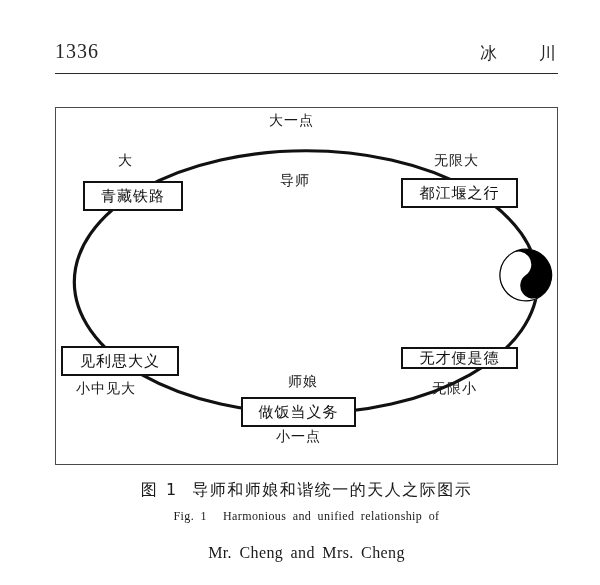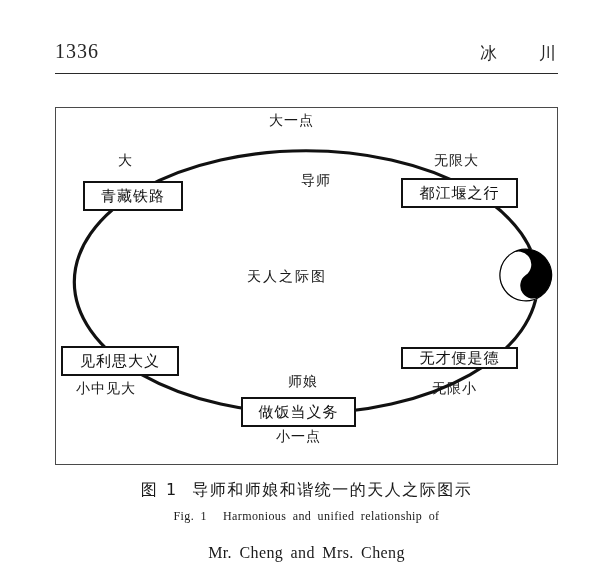--- a/index.html
+++ b/index.html
@@ -108,21 +108,21 @@
   #box-qingzang  { left: 27px;  top: 73px;  width: 100px; height: 30px; }
   #box-heihe     { left: 195px; top: 30px;  width: 90px;  height: 30px; }
   #box-dujiangyan{ left: 345px; top: 70px;  width: 117px; height: 30px; }
   #box-jianli    { left: 5px;   top: 238px; width: 118px; height: 30px; }
   #box-wucai     { left: 345px; top: 239px; width: 117px; height: 22px; }
   #box-zuofan    { left: 185px; top: 289px; width: 115px; height: 30px; }
 
   
   #label-da          { left: 62px;  top: 44px; }
   #label-dayidian    { left: 213px; top: 4px;  }
-  #label-daoshi      { left: 245px; top: 64px; }
+  #label-daoshi      { left: 224px; top: 64px; }
   #label-wuxianda    { left: 378px; top: 44px; }
   #label-xiaozhongda { left: 20px;  top: 272px; }
   #label-shiniang    { left: 232px; top: 265px; }
   #label-wuxianxiao  { left: 376px; top: 272px; }
   #label-xiaoyidian  { left: 220px; top: 320px; }
   #label-center      { left: 191px; top: 160px; }
 
   
   #caption {
     position: absolute;
@@ -188,21 +188,20 @@
 
   <div class="free-label" id="label-da">大</div>
   <div class="free-label" id="label-dayidian">大一点</div>
   <div class="free-label" id="label-daoshi">导师</div>
   <div class="free-label" id="label-wuxianda">无限大</div>
   <div class="free-label" id="label-xiaozhongda">小中见大</div>
   <div class="free-label" id="label-shiniang">师娘</div>
   <div class="free-label" id="label-wuxianxiao">无限小</div>
   <div class="free-label" id="label-xiaoyidian">小一点</div>
 
-  <div class="center-label" id="label-center">天人之际图</div>
 </div>
 
 <div id="caption">
   <div id="caption-cn">
     <span class="cap-no">图 1</span><span>导师和师娘和谐统一的天人之际图示</span>
   </div>
   <div id="caption-en-1">
     <span class="cap-no">Fig. 1</span><span>Harmonious and unified relationship of</span>
   </div>
   <div id="caption-en-2">Mr. Cheng and Mrs. Cheng</div>

